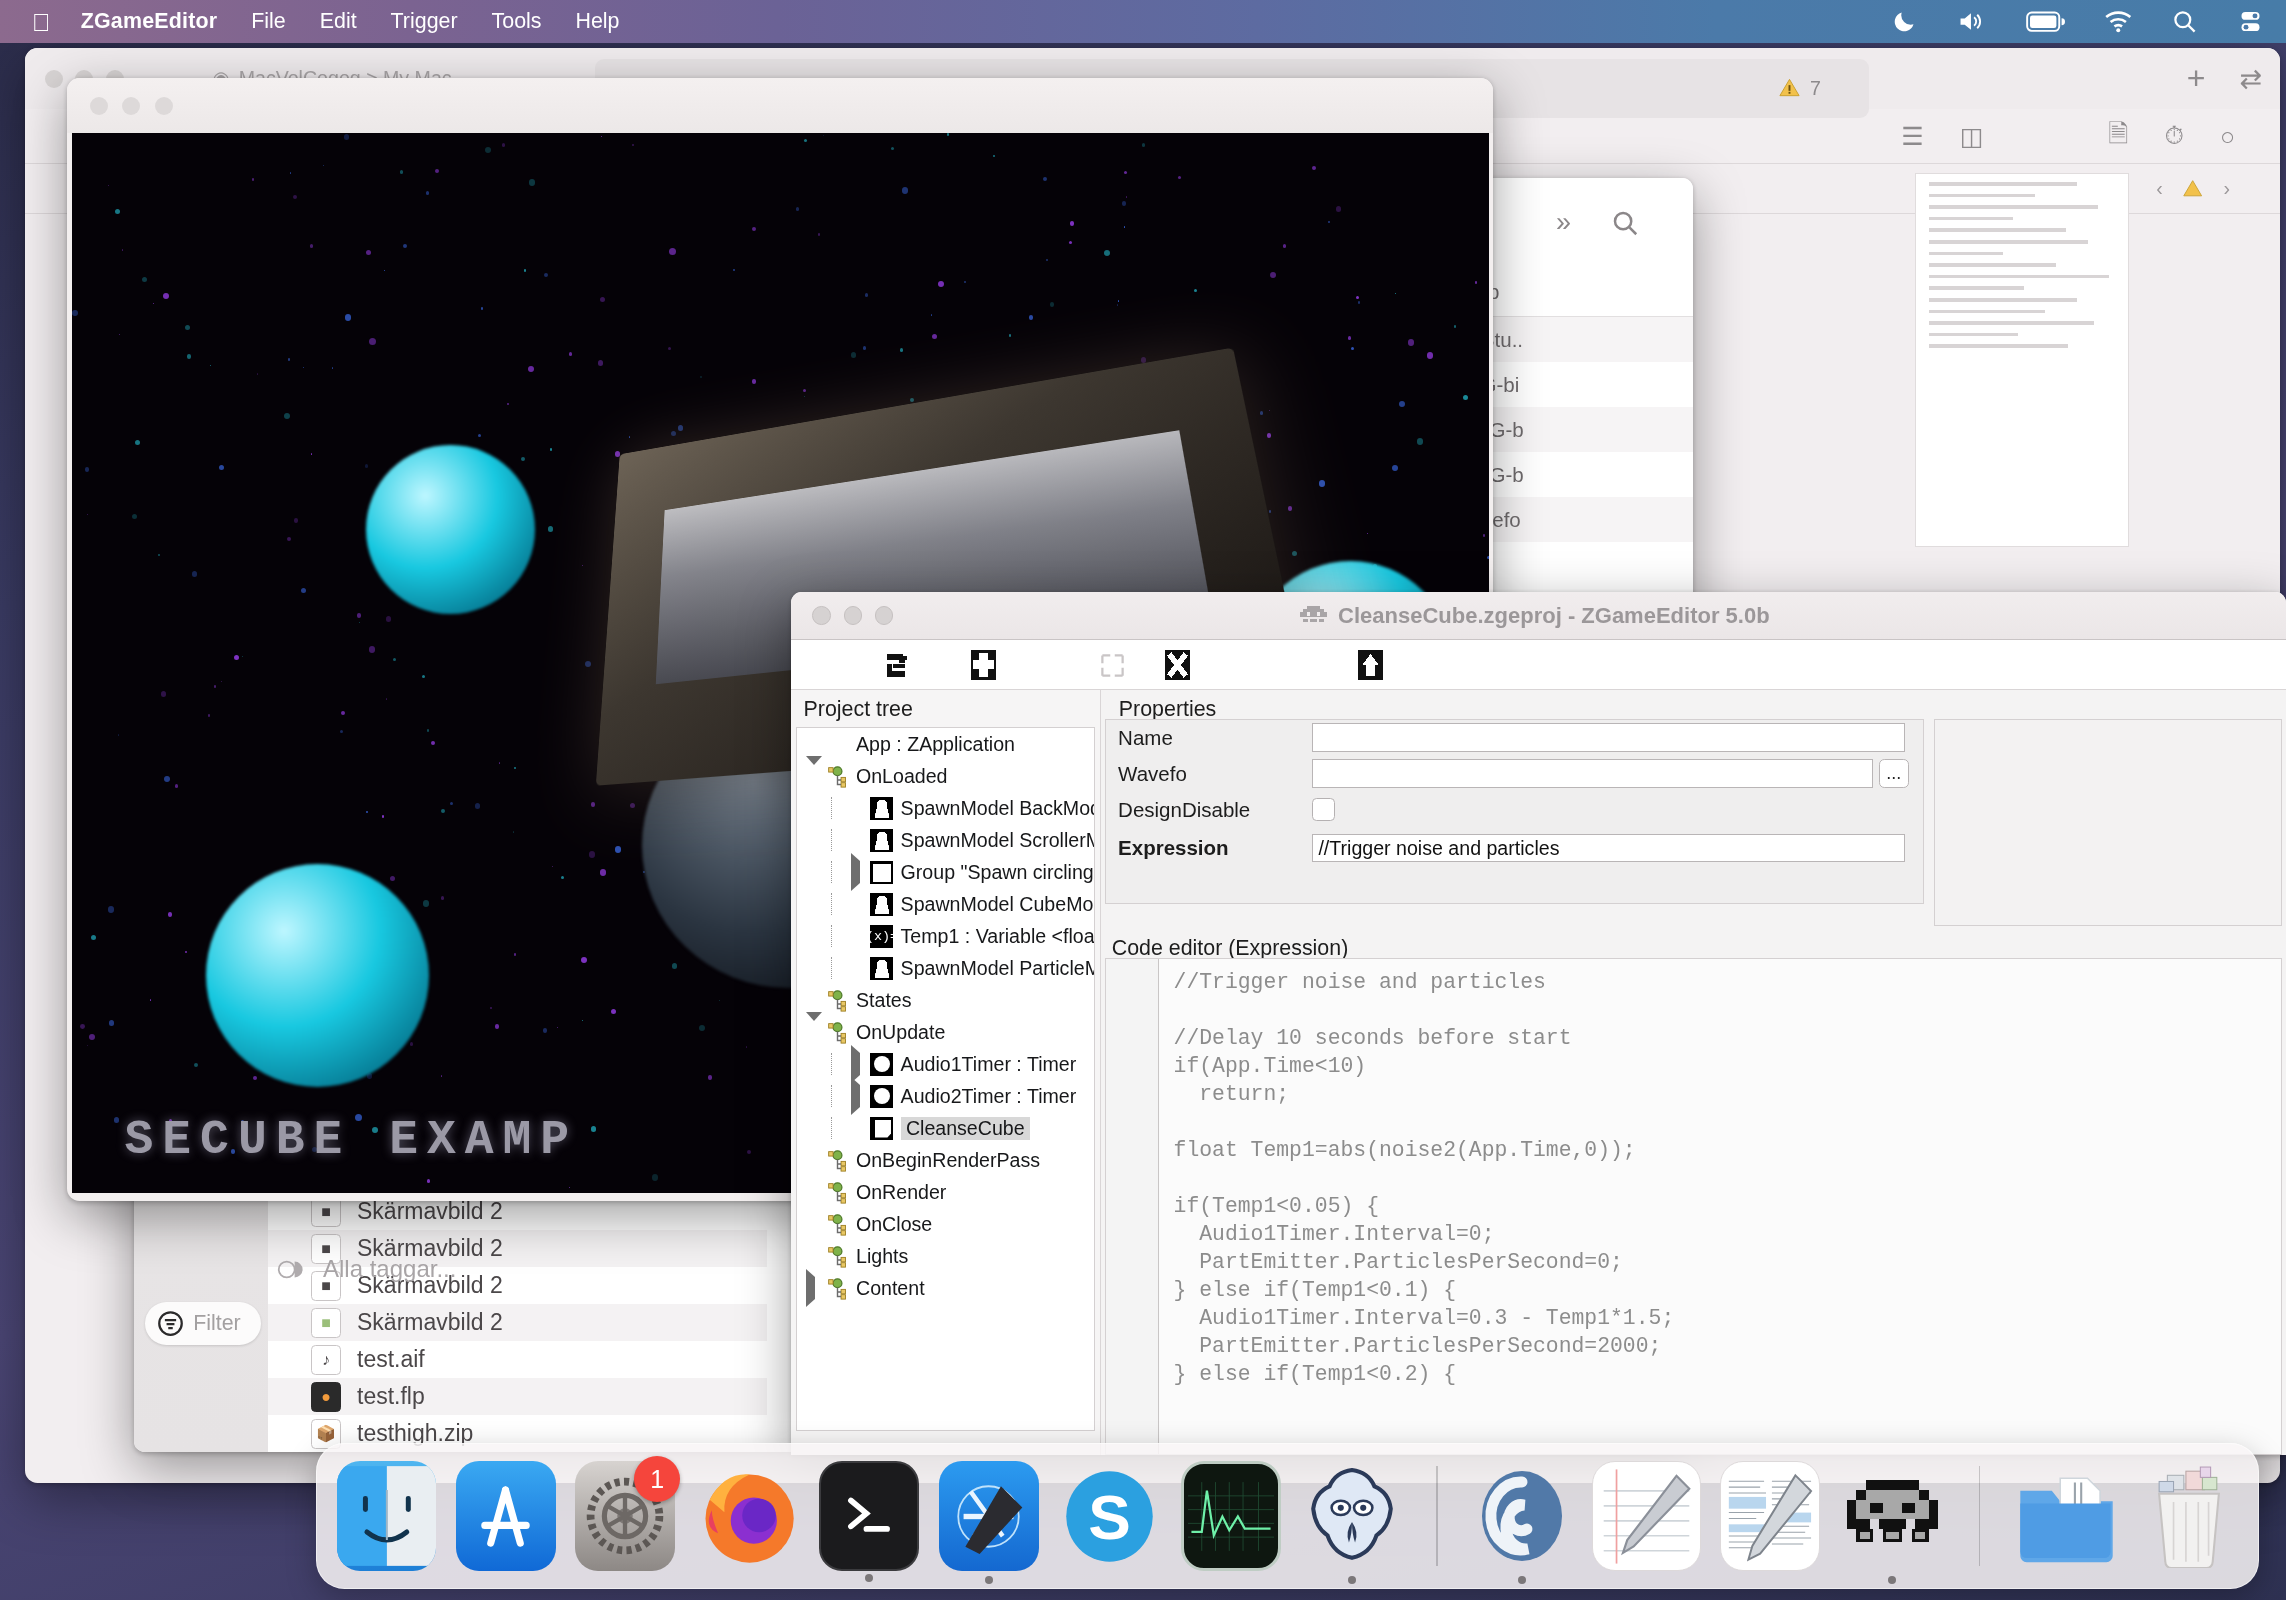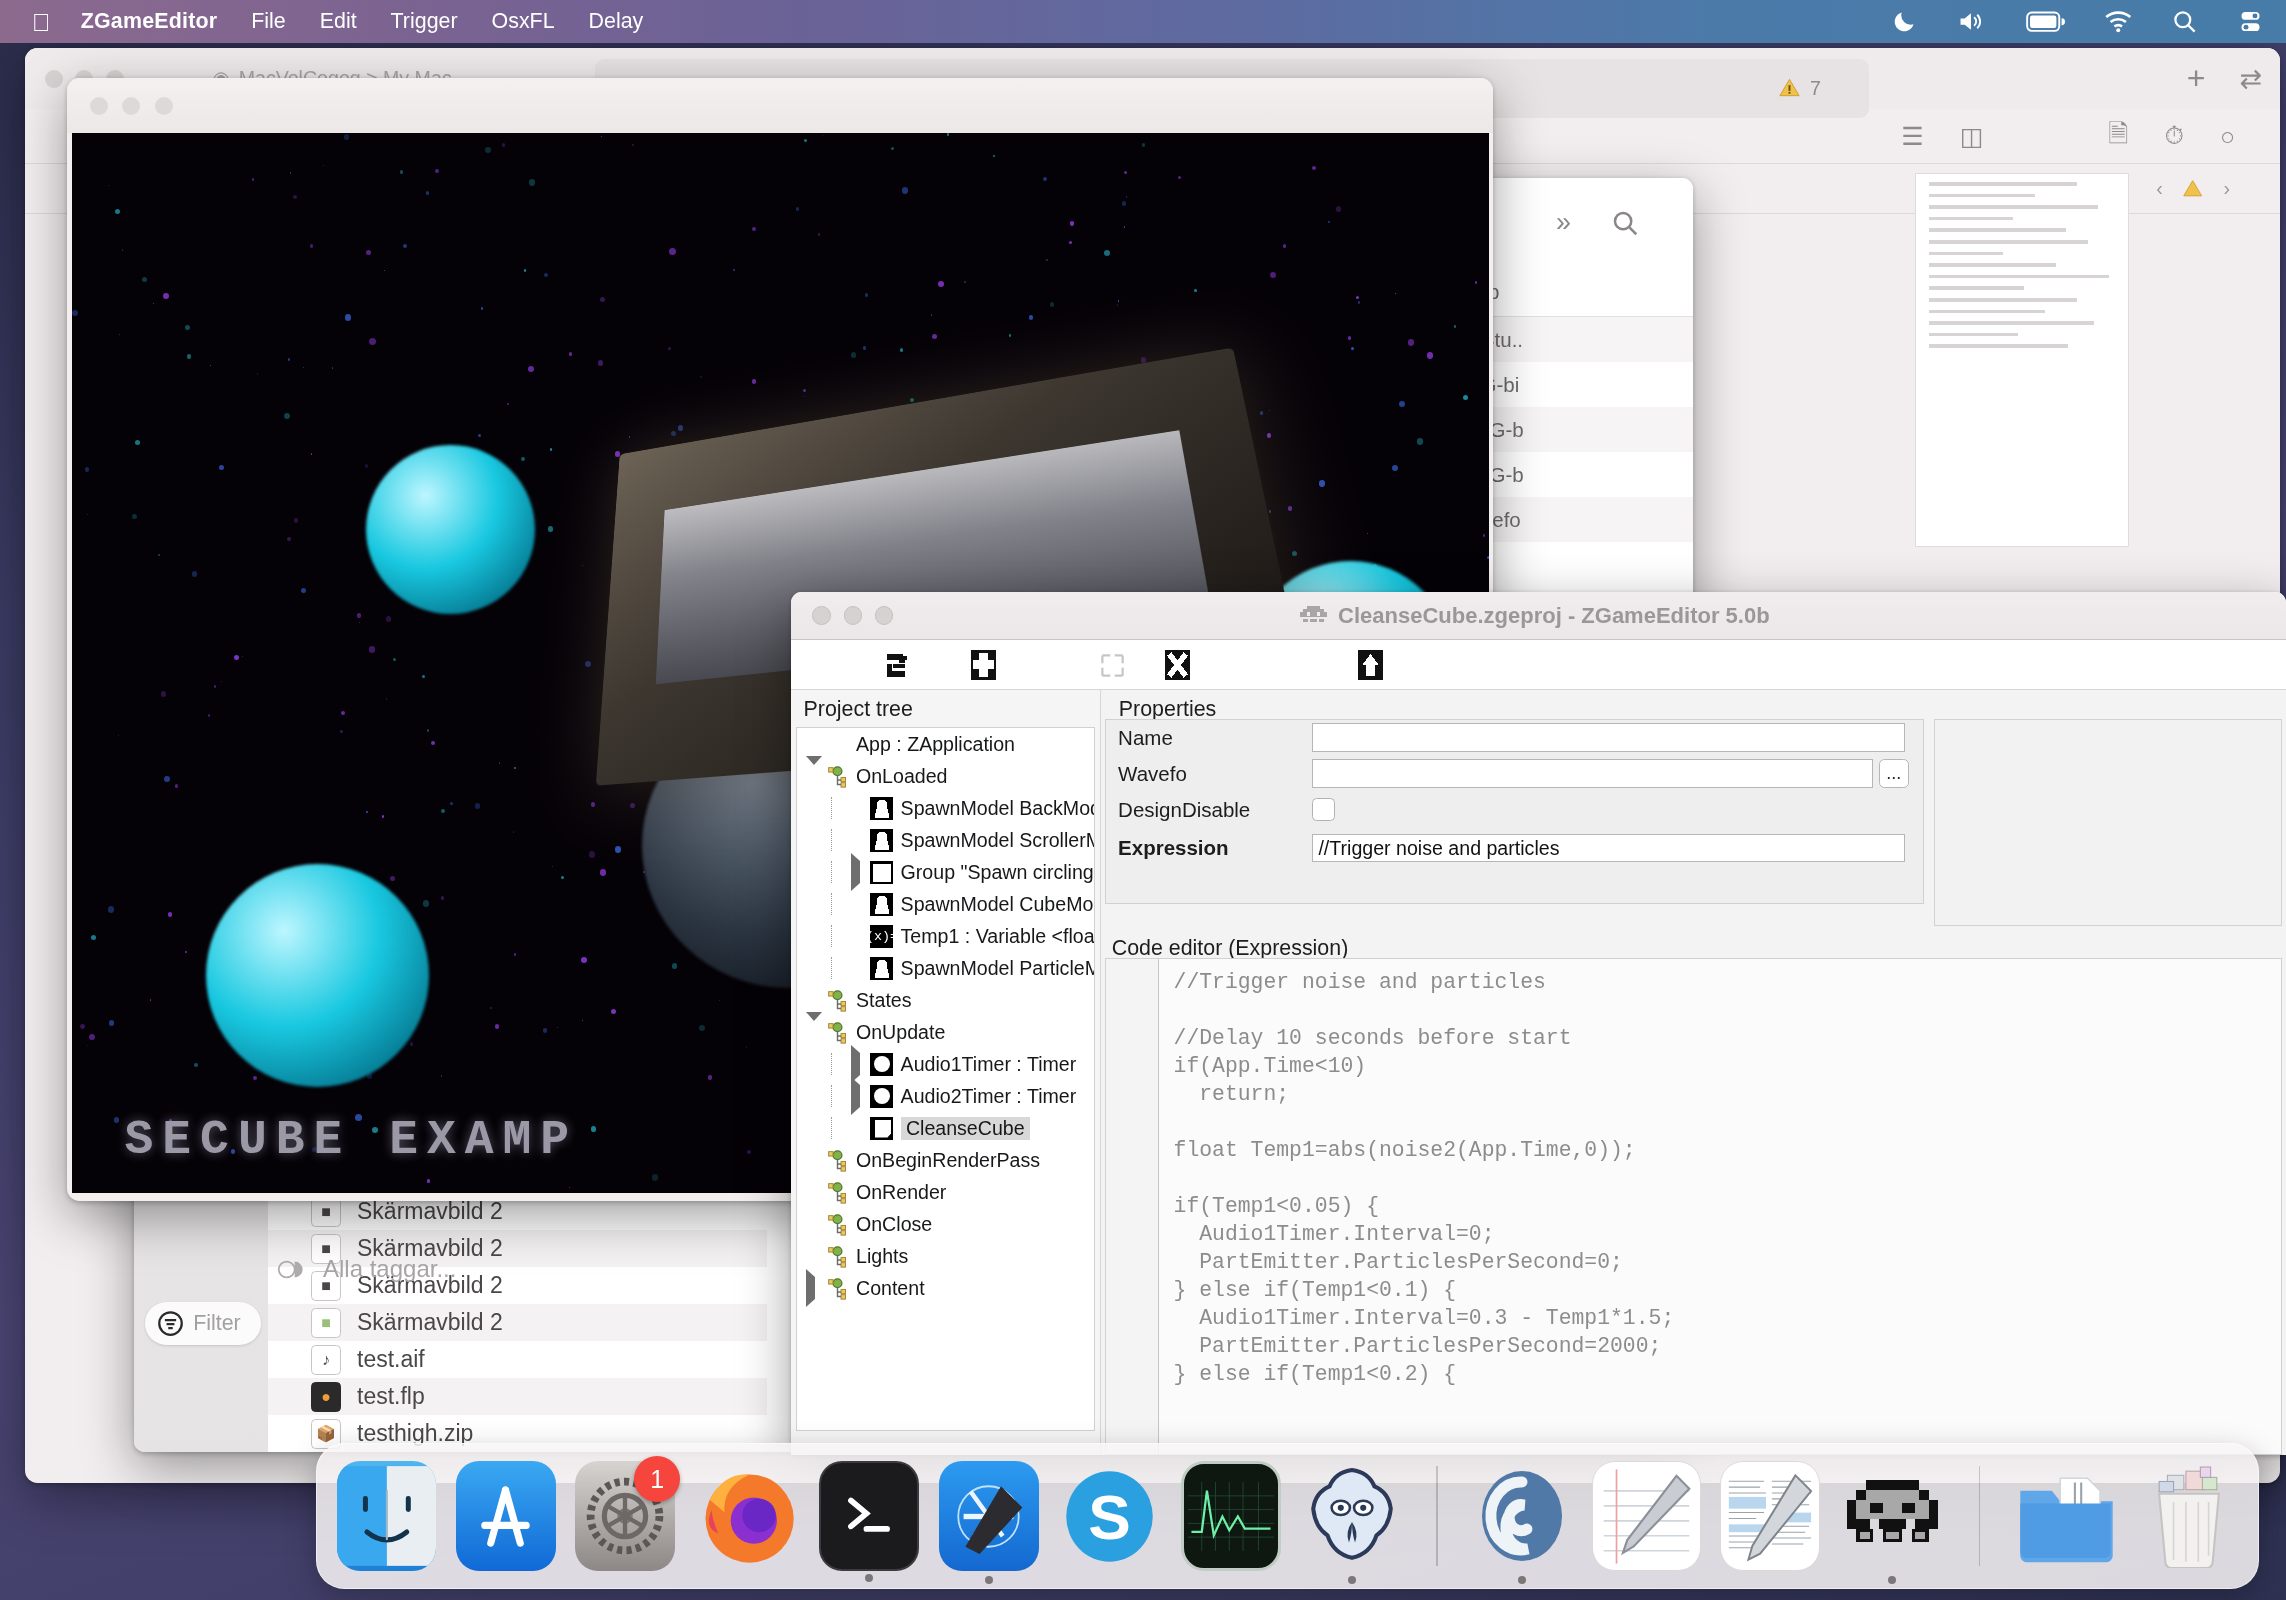--- a/index.html
+++ b/index.html
@@ -1063,22 +1063,22 @@
       </div>
     </div>
   </div>
 
   <div class="menubar">
     <span class="apple"></span>
     <span class="app-name">ZGameEditor</span>
     <span class="mitem">File</span>
     <span class="mitem">Edit</span>
     <span class="mitem">Trigger</span>
-    <span class="mitem">OsxFL</span>
-    <span class="mitem">Delay</span>
+    <span class="mitem">Tools</span>
+    <span class="mitem">Help</span>
     <span class="right">
       <span class="mb-ic">
         <svg width="27" height="27" viewBox="0 0 24 24">
             <path d="M20 14.5A8.5 8.5 0 0 1 9.5 4a8.5 8.5 0 1 0 10.5 10.5z" fill="#fff"></path>
           </svg>
       </span>
       <span class="mb-ic">
         <svg width="30" height="25" viewBox="0 0 28 24">
           <path d="M3 9 h4 L13 4 v16 L7 15 H3 z" fill="#fff"></path>
           <path d="M16 8 a5 5 0 0 1 0 8 M19 5.5 a9 9 0 0 1 0 13" fill="none" stroke="#fff" stroke-width="1.8"></path>

